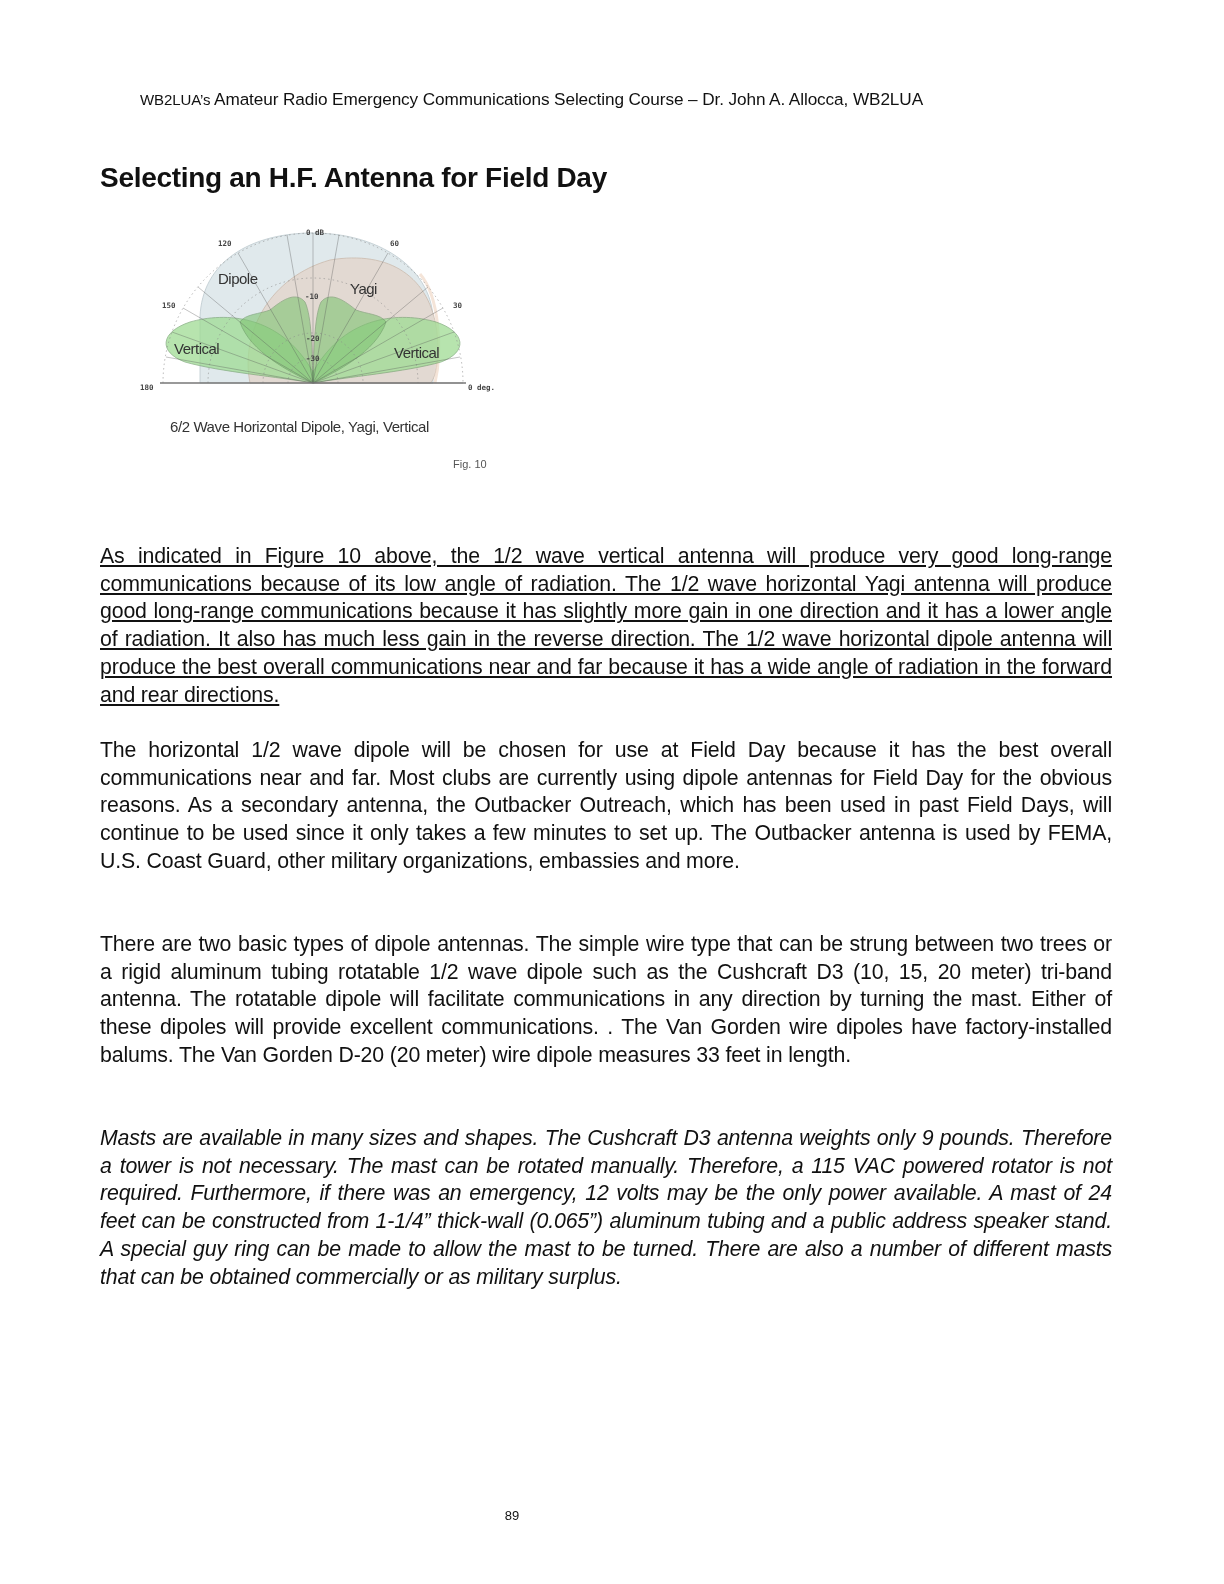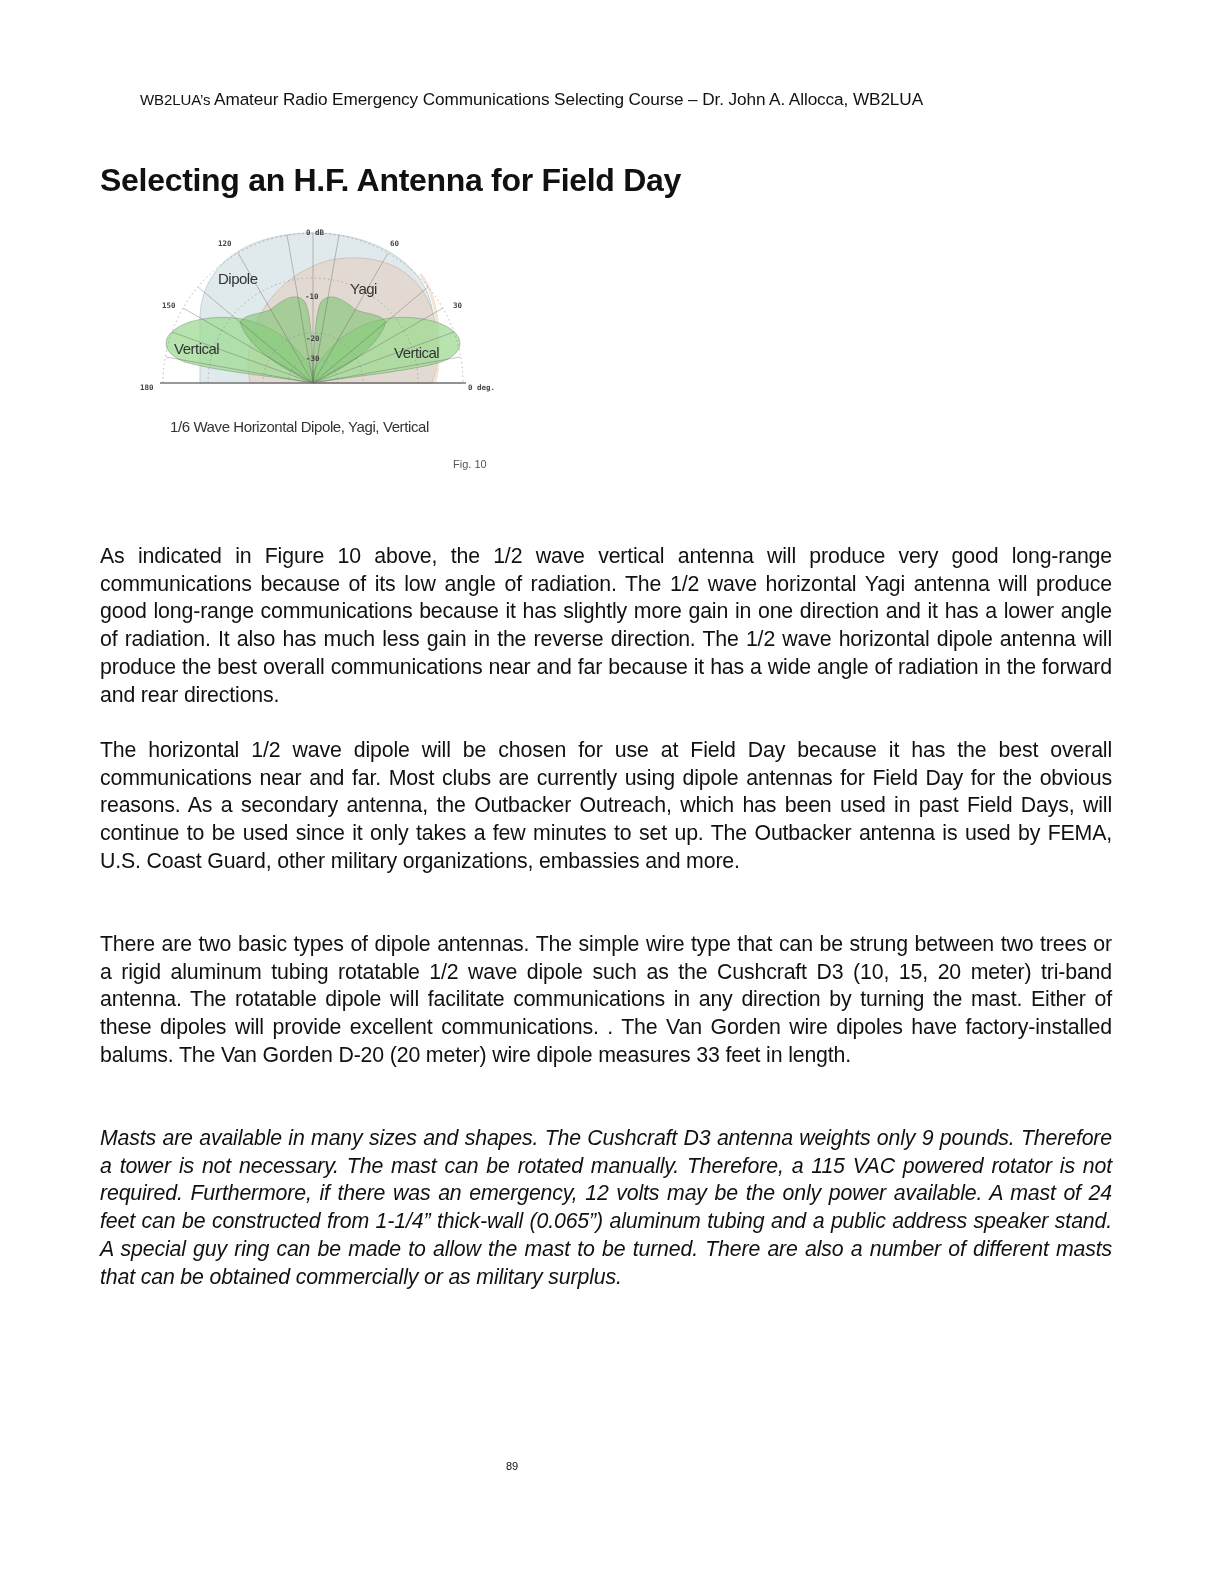--- a/index.html
+++ b/index.html
@@ -2,34 +2,34 @@
 <html><head>
 <meta charset="utf-8">
 <style>
   html, body { margin: 0; padding: 0; background: #ffffff; }
   body { width: 1224px; height: 1584px; position: relative; overflow: hidden;
          font-family: "Liberation Sans", sans-serif; color: #111; }
   .header { position: absolute; left: 140px; top: 89px; width: 940px; white-space: nowrap;
             font-size: 17.2px; letter-spacing: -0.1px; }
   .header .lead { font-size: 15px; }
   .title { position: absolute; left: 100px; top: 162px; margin: 0;
-           font-size: 32px; font-weight: bold; letter-spacing: -0.3px; }
+           font-size: 28px; font-weight: bold; letter-spacing: -0.3px; }
   .figure { position: absolute; left: 130px; top: 222px; width: 390px; height: 260px; }
   .figure svg { position: absolute; left: 0; top: 0; }
   .fig-caption { position: absolute; left: 40px; top: 196px; font-size: 15px; color: #333;
                  letter-spacing: -0.4px; white-space: nowrap; }
   .fig-num { position: absolute; left: 323px; top: 236px; font-size: 11px; color: #555; }
   .body-text { position: absolute; left: 100px; width: 1012px; font-size: 21.3px;
                line-height: 27.7px; text-align: justify; letter-spacing: -0.15px; margin: 0; }
-  .p1 { top: 543px; }
+  .p1 { top: 543px; text-decoration: underline; }
   .p2 { top: 737px; }
   .p3 { top: 931px; }
   .p4 { top: 1125px; font-style: italic; }
-  .page-number { position: absolute; left: 0; width: 1004px; top: 1460px;
-                 text-align: center; font-size: 11px; padding-left: 20px; box-sizing: border-box; }
+  .page-number { position: absolute; left: 0; width: 1004px; top: 1508px;
+                 text-align: center; font-size: 13px; padding-left: 20px; box-sizing: border-box; }
   .svg-lbl { font-family: "DejaVu Sans Mono", monospace; font-size: 7.5px; font-weight: bold; fill: #444; }
   .svg-name { font-family: "Liberation Sans", sans-serif; font-size: 15px; fill: #333; letter-spacing: -0.5px; }
 </style>
 </head>
 <body>
 
 <div class="header">
   <span class="lead">WB2LUA’s</span><span> Amateur Radio Emergency Communications Selecting Course – Dr. John A. Allocca, WB2LUA</span>
 </div>
 
@@ -87,21 +87,21 @@
 
     <text class="svg-lbl" x="175" y="77">-10</text>
     <text class="svg-lbl" x="176" y="119">-20</text>
     <text class="svg-lbl" x="176" y="139">-30</text>
 
     <text class="svg-name" x="88" y="62">Dipole</text>
     <text class="svg-name" x="220" y="72">Yagi</text>
     <text class="svg-name" x="44" y="132">Vertical</text>
     <text class="svg-name" x="264" y="136">Vertical</text>
   </svg>
-  <div class="fig-caption">1/6 Wave Horizontal Dipole, Yagi, Vertical</div>
+  <div class="fig-caption">6/2 Wave Horizontal Dipole, Yagi, Vertical</div>
   <div class="fig-num">Fig. 10</div>
 </div>
 
 <p class="body-text p1">As indicated in Figure 10 above, the 1/2 wave vertical antenna will produce very good long-range communications because of its low angle of radiation. The 1/2 wave horizontal Yagi antenna will produce good long-range communications because it has slightly more gain in one direction and it has a lower angle of radiation. It also has much less gain in the reverse direction. The 1/2 wave horizontal dipole antenna will produce the best overall communications near and far because it has a wide angle of radiation in the forward and rear directions.</p>
 <p class="body-text p2">The horizontal 1/2 wave dipole will be chosen for use at Field Day because it has the best overall communications near and far. Most clubs are currently using dipole antennas for Field Day for the obvious reasons. As a secondary antenna, the Outbacker Outreach, which has been used in past Field Days, will continue to be used since it only takes a few minutes to set up. The Outbacker antenna is used by FEMA, U.S. Coast Guard, other military organizations, embassies and more.</p>
 <p class="body-text p3">There are two basic types of dipole antennas. The simple wire type that can be strung between two trees or a rigid aluminum tubing rotatable 1/2 wave dipole such as the Cushcraft D3 (10, 15, 20 meter) tri-band antenna. The rotatable dipole will facilitate communications in any direction by turning the mast. Either of these dipoles will provide excellent communications. . The Van Gorden wire dipoles have factory-installed balums. The Van Gorden D-20 (20 meter) wire dipole measures 33 feet in length.</p>
 <p class="body-text p4">Masts are available in many sizes and shapes. The Cushcraft D3 antenna weights only 9 pounds. Therefore a tower is not necessary. The mast can be rotated manually. Therefore, a 115 VAC powered rotator is not required. Furthermore, if there was an emergency, 12 volts may be the only power available. A mast of 24 feet can be constructed from 1-1/4” thick-wall (0.065”) aluminum tubing and a public address speaker stand. A special guy ring can be made to allow the mast to be turned. There are also a number of different masts that can be obtained commercially or as military surplus.</p>
 
 <div class="page-number">89</div>
 

